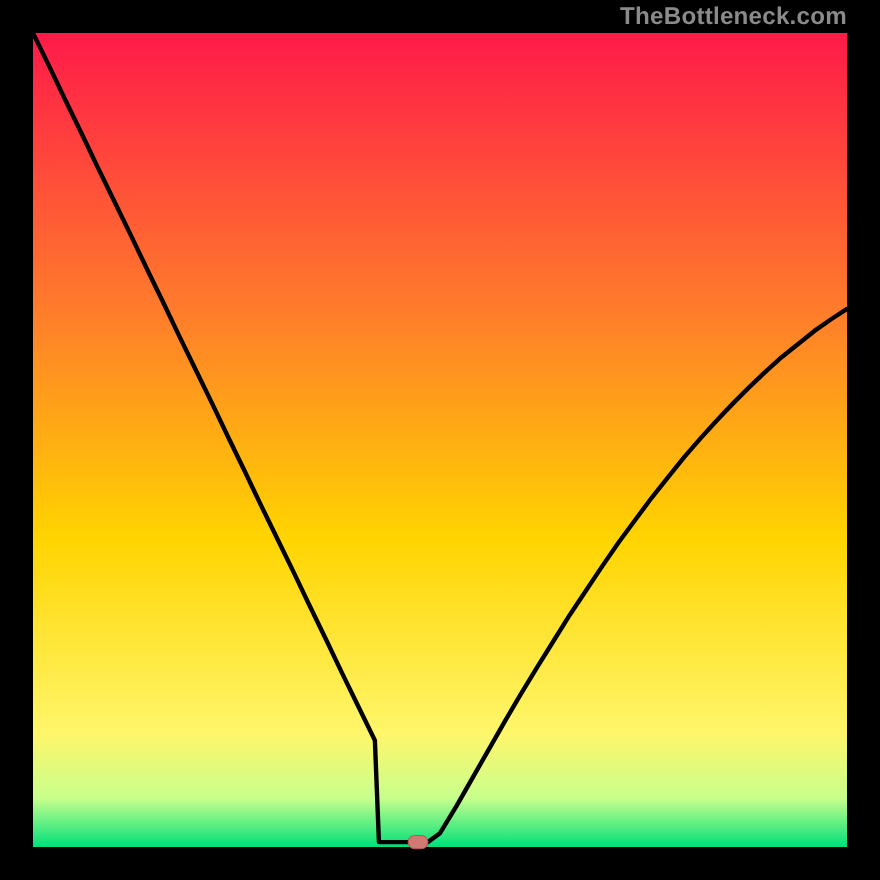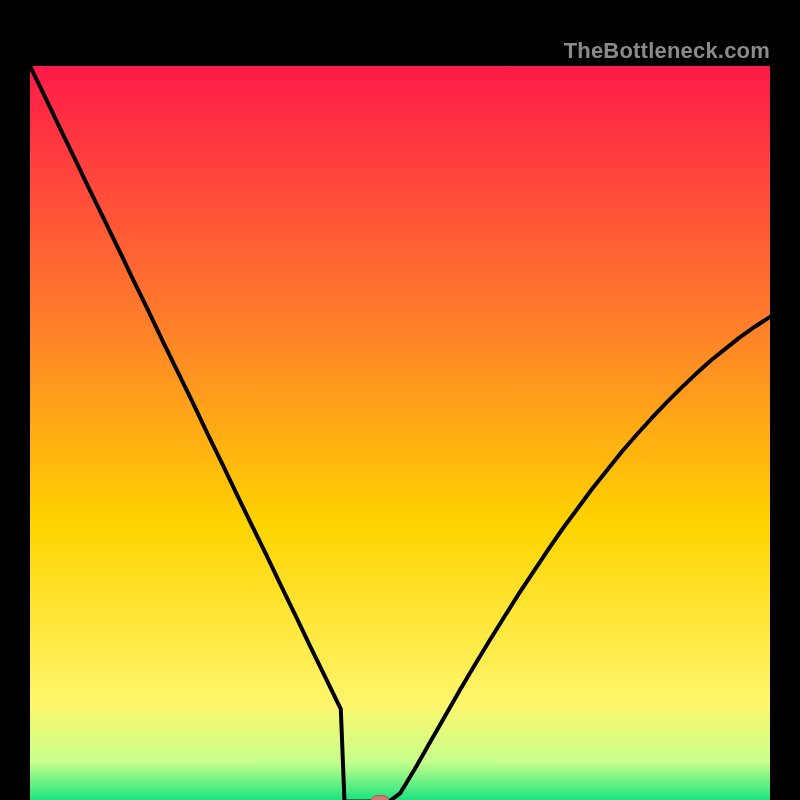--- a/index.html
+++ b/index.html
@@ -10,21 +10,20 @@
     background: #000;
     overflow: hidden;
   }
   .frame {
     position: absolute;
     left: 0;
     top: 0;
     width: 800px;
     height: 718px;
     background: #000;
-    margin-top: 36px;
   }
   .watermark {
     position: absolute;
     font-family: Arial, Helvetica, sans-serif;
     font-weight: 600;
     color: #8a8a8a;
     font-size: 22px;
     letter-spacing: 0.2px;
   }
 </style>

